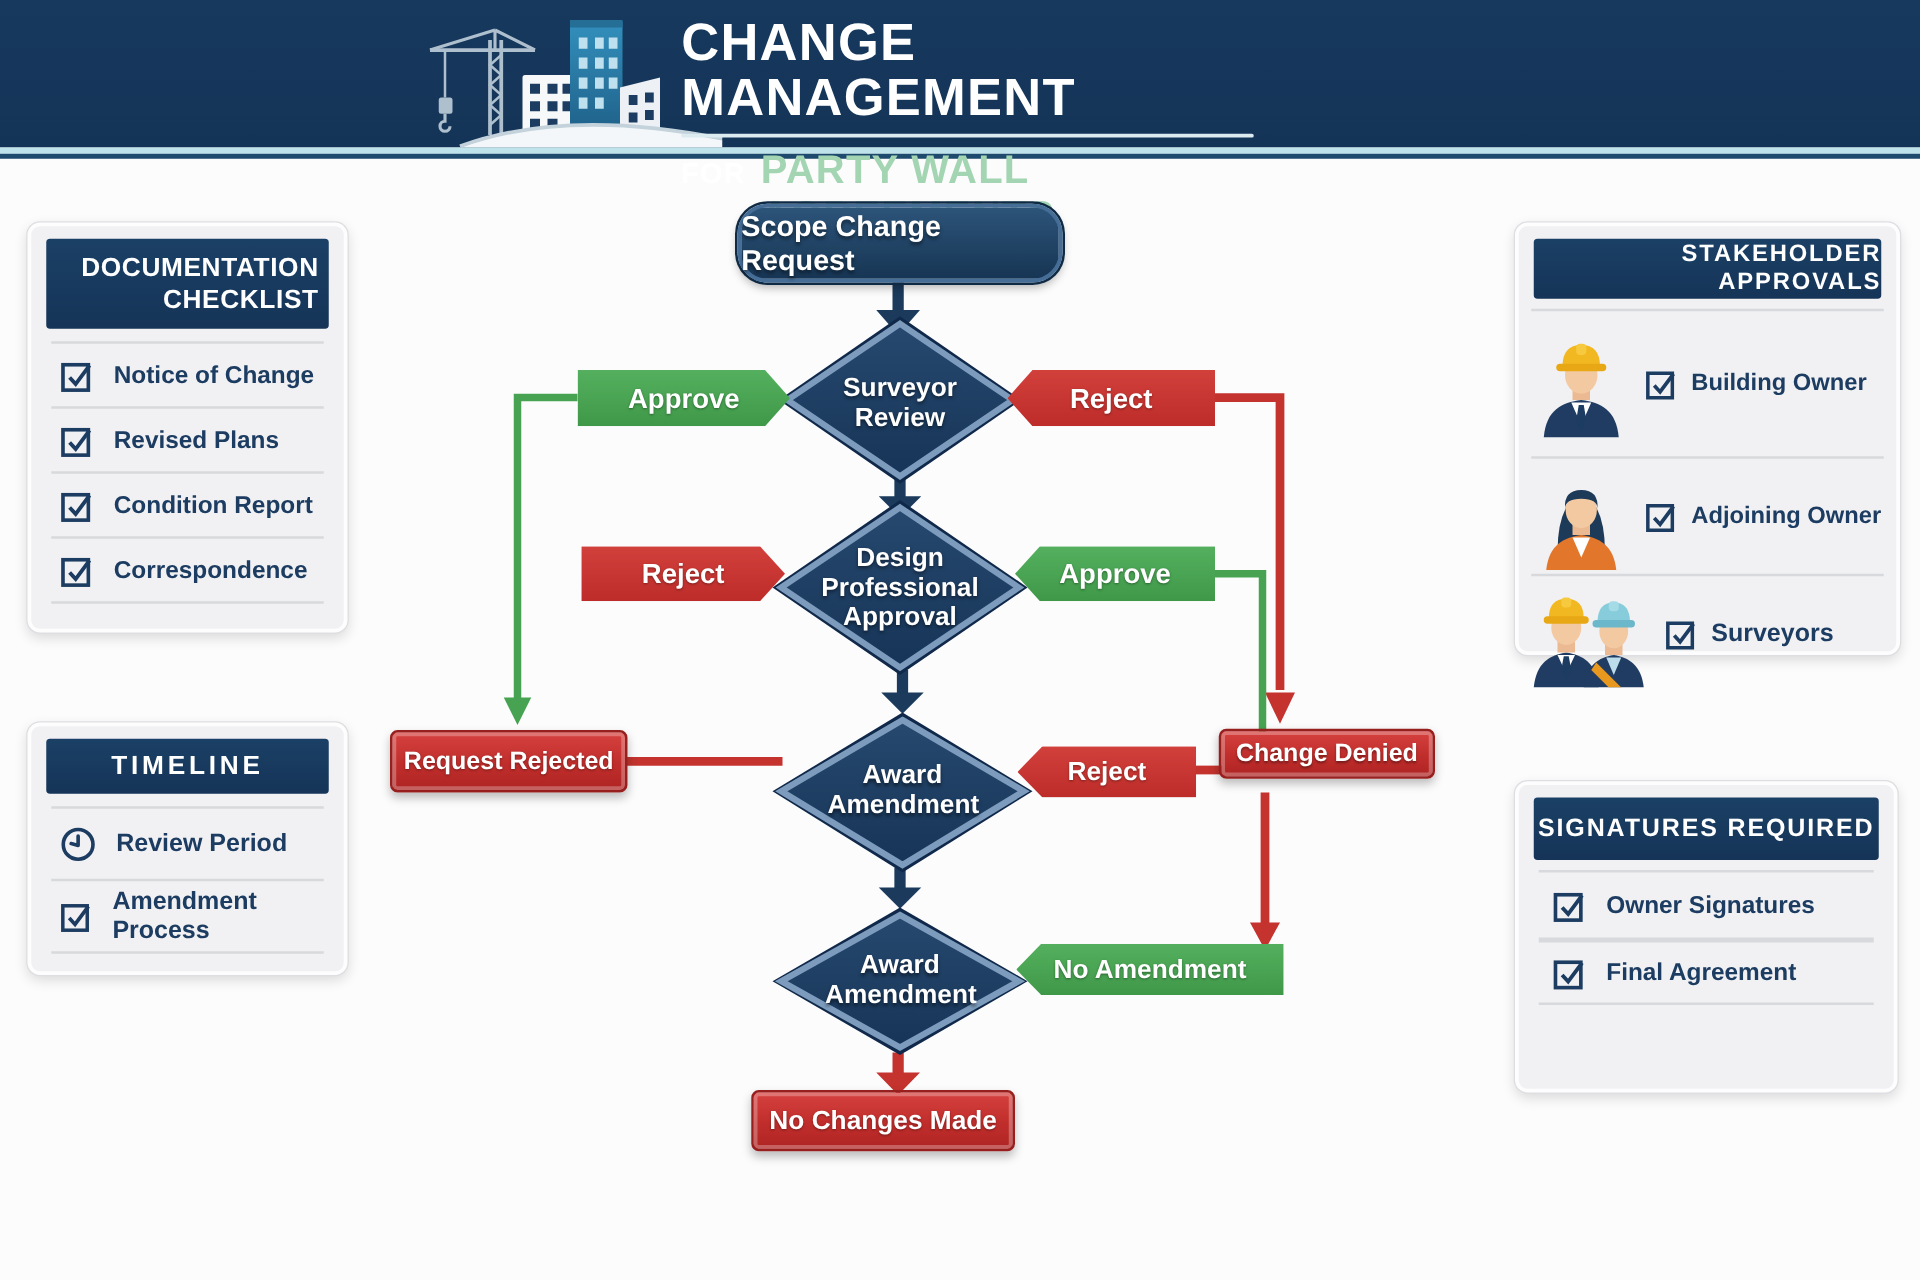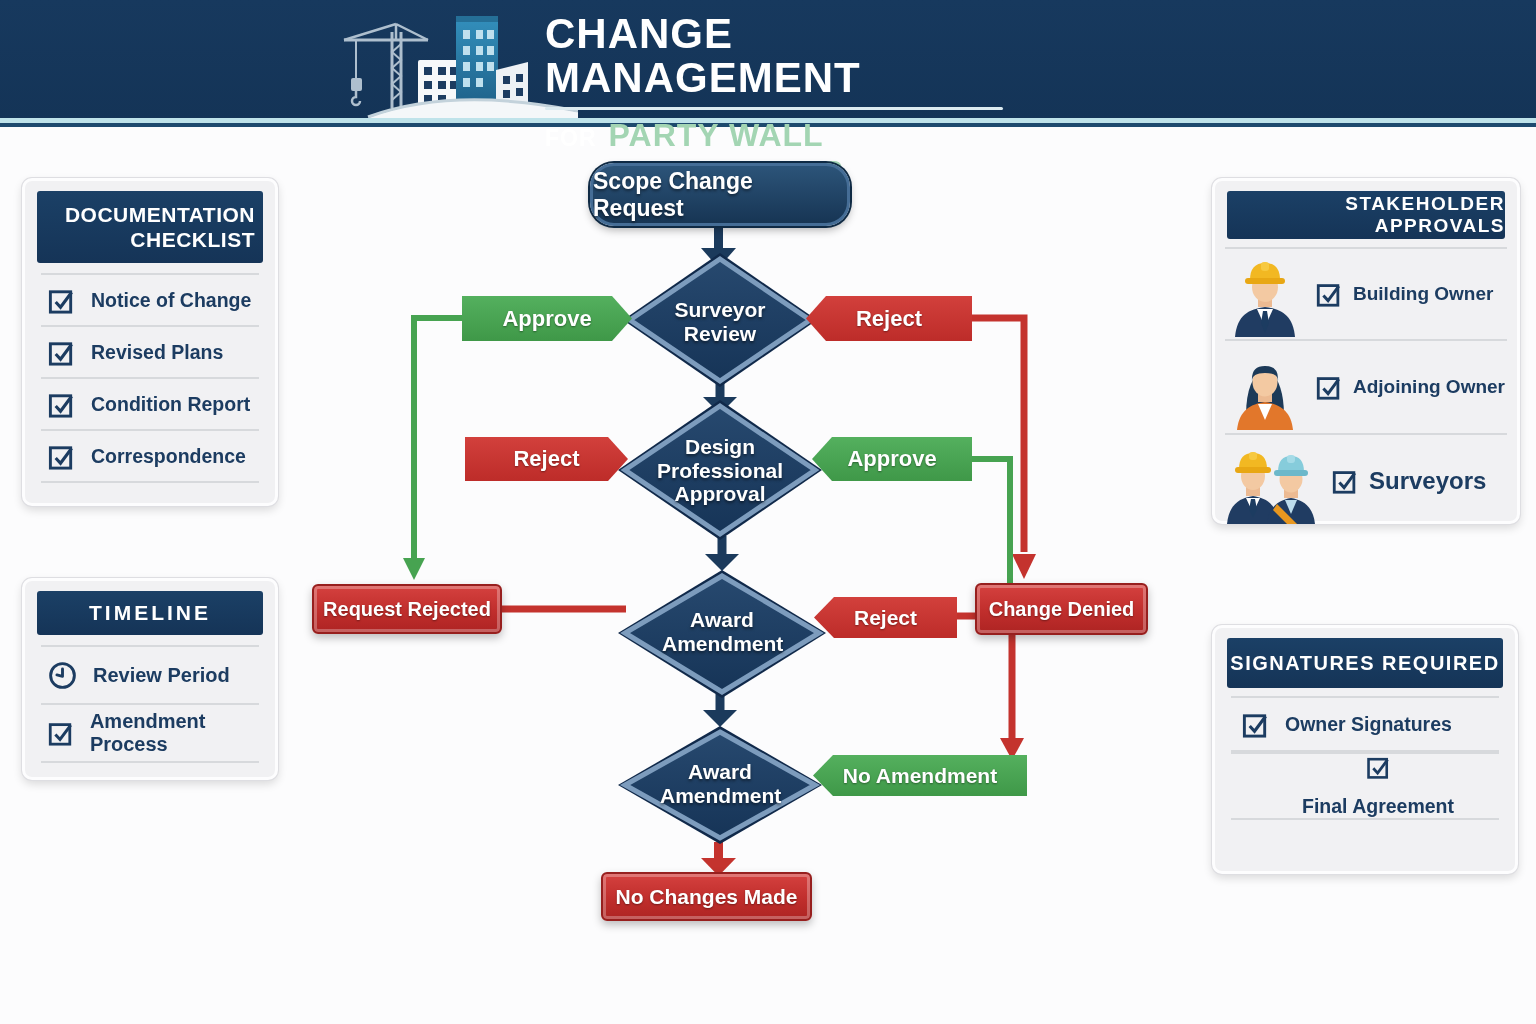--- a/index.html
+++ b/index.html
@@ -205,21 +205,21 @@
   <div class="dtext" style="left:720px;top:784px;width:120px;">Award Amendment</div>
 
   <div class="banner green point-right" style="left:462px;top:296px;width:170px;height:45px;">Approve</div>
   <div class="banner red point-left" style="left:806px;top:296px;width:166px;height:45px;">Reject</div>
   <div class="banner red point-right" style="left:465px;top:437px;width:163px;height:44px;">Reject</div>
   <div class="banner green point-left" style="left:812px;top:437px;width:160px;height:44px;">Approve</div>
   <div class="banner red point-left" style="left:814px;top:597px;width:143px;height:41px;font-size:21px;">Reject</div>
   <div class="banner green point-left" style="left:813px;top:755px;width:214px;height:41px;font-size:21px;">No Amendment</div>
 
   <div class="outcome" style="left:312px;top:584px;width:190px;height:50px;font-size:20px;">Request Rejected</div>
-  <div class="outcome" style="left:975px;top:583px;width:173px;height:52px;font-size:20px;">Change Denied</div>
+  <div class="outcome" style="left:975px;top:583px;width:173px;height:40px;font-size:20px;">Change Denied</div>
   <div class="outcome" style="left:601px;top:872px;width:211px;height:49px;">No Changes Made</div>
 
   <div class="card" style="left:22px;top:178px;width:250px;height:322px;">
     <div class="card-head" style="height:72px;font-size:21px;letter-spacing:.5px;line-height:1.2;">
       <span style="width:210px;">DOCUMENTATION CHECKLIST</span>
     </div>
     <div class="sep" style="margin-top:10px;"></div>
     <div class="chk-row" style="height:50px;">
       <svg width="29" height="29" viewBox="0 0 30 30">
           <rect x="3.5" y="6" width="21" height="21" fill="none" stroke="#1c3c61" stroke-width="3"></rect>
@@ -271,21 +271,21 @@
           <path d="M9,16.5 L14,22 L25.5,6.5" fill="none" stroke="#1c3c61" stroke-width="3.2"></path>
         </svg>
       <span class="chk-label" style="font-size:20px;">Amendment Process</span>
     </div>
     <div class="sep"></div>
   </div>
 
   <div class="card" style="left:1212px;top:178px;width:302px;height:340px;">
     <div class="card-head" style="height:48px;font-size:19px;letter-spacing:1.5px;">STAKEHOLDER APPROVALS</div>
     <div class="sep" style="margin:8px 10px 0 10px;"></div>
-    <div class="stake-row" style="height:90px;">
+    <div class="stake-row" style="height:116px;">
       <svg width="80" height="86" viewBox="0 0 80 86">
         <path d="M10,86 C12,64 24,58 40,56 C56,58 68,64 70,86 Z" fill="#203c62"></path>
         <polygon points="32,58 48,58 40,76" fill="#ffffff"></polygon>
         <polygon points="38,60 42,60 44,72 40,82 36,72" fill="#1c3c61"></polygon>
         <rect x="33" y="44" width="14" height="12" fill="#ecba92"></rect>
         <ellipse cx="40" cy="36" rx="13" ry="15" fill="#f3c9a2"></ellipse>
         <path d="M25,29 Q25,12 40,12 Q55,12 55,29 Z" fill="#f2b822"></path>
         <rect x="20" y="27" width="40" height="6" rx="3" fill="#e8a714"></rect>
         <rect x="36" y="11" width="8" height="9" rx="3" fill="#f7c93f"></rect>
       </svg>
@@ -334,37 +334,37 @@
           <ellipse cx="66" cy="41" rx="11.5" ry="13.5" fill="#f3c9a2"></ellipse>
           <path d="M53,34 Q53,18 66,18 Q79,18 79,34 Z" fill="#86ccdb"></path>
           <rect x="49" y="32" width="34" height="6" rx="3" fill="#6cb8ca"></rect>
           <rect x="62" y="17" width="8" height="8" rx="3" fill="#a5dbe7"></rect>
         </g>
       </svg>
       <svg width="28" height="28" viewBox="0 0 30 30">
           <rect x="3.5" y="6" width="21" height="21" fill="none" stroke="#1c3c61" stroke-width="3"></rect>
           <path d="M9,16.5 L14,22 L25.5,6.5" fill="none" stroke="#1c3c61" stroke-width="3.2"></path>
         </svg>
-      <span class="chk-label" style="font-size:24px;">Surveyors</span>
+      <span class="chk-label" style="font-size:20px;">Surveyors</span>
     </div>
   </div>
 
   <div class="card" style="left:1212px;top:625px;width:300px;height:243px;">
     <div class="card-head" style="height:50px;font-size:20px;letter-spacing:1.5px;">SIGNATURES REQUIRED</div>
     <div class="sep" style="margin-top:8px;"></div>
     <div class="chk-row" style="height:52px;padding-left:26px;">
       <svg width="29" height="29" viewBox="0 0 30 30">
           <rect x="3.5" y="6" width="21" height="21" fill="none" stroke="#1c3c61" stroke-width="3"></rect>
           <path d="M9,16.5 L14,22 L25.5,6.5" fill="none" stroke="#1c3c61" stroke-width="3.2"></path>
         </svg>
       <span class="chk-label" style="font-size:19.5px;">Owner Signatures</span>
     </div>
     <div class="sep"></div>
     <div class="sep"></div>
-    <div class="chk-row" style="height:64px;padding-left:26px;flex-direction:column;">
+    <div class="chk-row" style="height:48px;padding-left:26px;">
       <svg width="29" height="29" viewBox="0 0 30 30">
           <rect x="3.5" y="6" width="21" height="21" fill="none" stroke="#1c3c61" stroke-width="3"></rect>
           <path d="M9,16.5 L14,22 L25.5,6.5" fill="none" stroke="#1c3c61" stroke-width="3.2"></path>
         </svg>
       <span class="chk-label" style="font-size:19.5px;">Final Agreement</span>
     </div>
     <div class="sep"></div>
   </div>
 
 </div>

